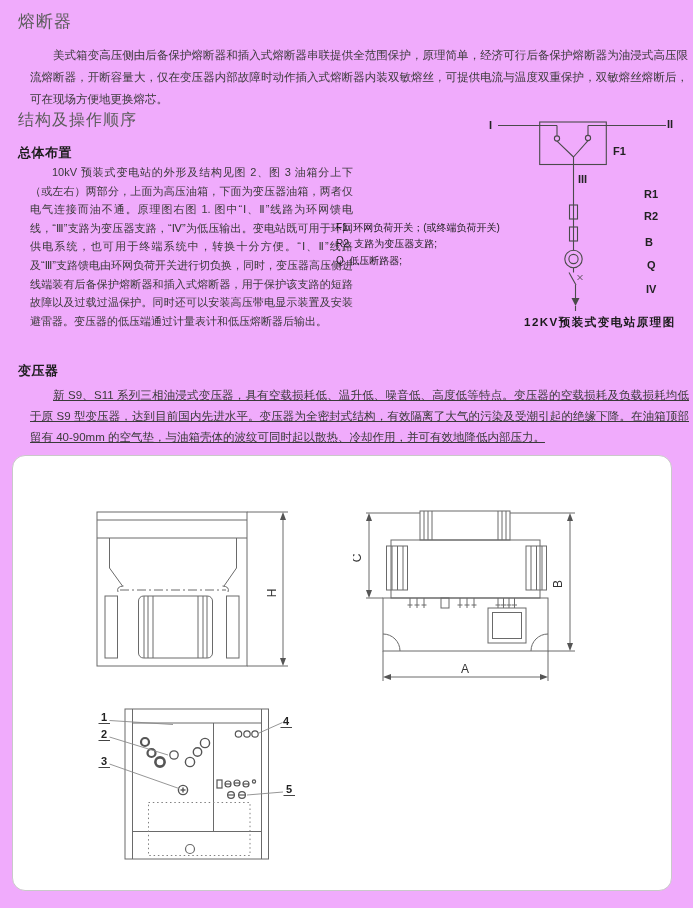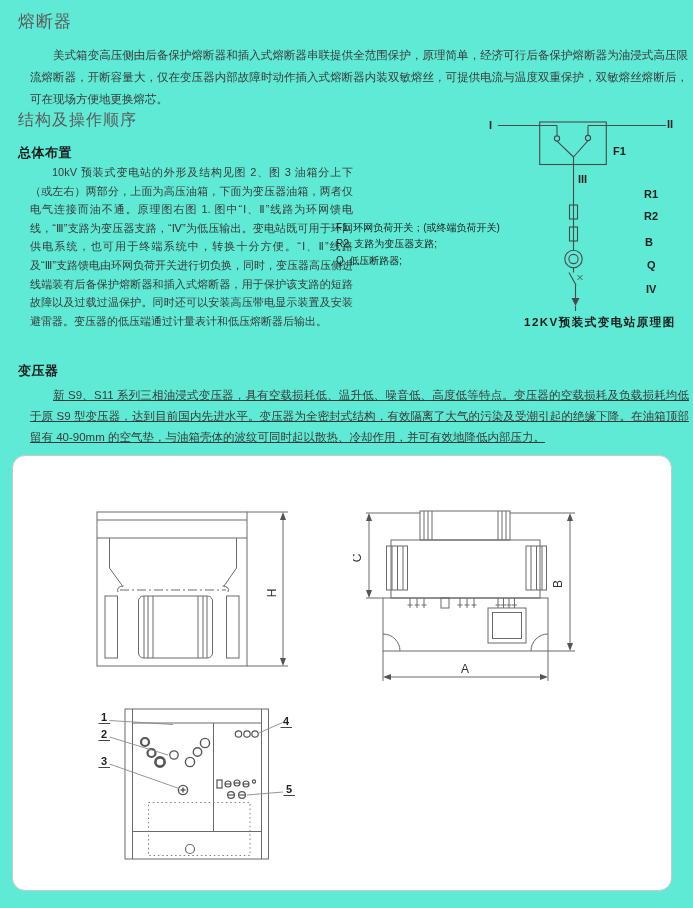--- a/index.html
+++ b/index.html
@@ -1,17 +1,17 @@
 <!DOCTYPE html>
 <html><head>
 <meta charset="utf-8">
 <style>
   html,body{margin:0;padding:0;background:#ffffff;}
   body{font-family:"Liberation Sans","DejaVu Sans",sans-serif;}
-  #page{position:relative;width:693px;height:908px;background:#5eead4;overflow:hidden;color:#343434;}
+  #page{position:relative;width:693px;height:908px;background:#f0abfc;overflow:hidden;color:#343434;}
   .h-gray{position:absolute;color:#5c5c5c;font-weight:400;letter-spacing:1px;}
   .sub-h{position:absolute;color:#1d1d1d;font-size:13px;font-weight:700;letter-spacing:.5px;}
   .para{position:absolute;text-align:justify;text-indent:2em;color:#3a3a3a;margin-left:12px;}
   #fuse-title{left:18px;top:10px;font-size:17px;}
   #fuse-para{left:18px;top:44px;width:658px;font-size:11.5px;line-height:22px;}
   #structure-title{left:18px;top:110px;font-size:16px;}
   #overall-title{left:18px;top:144px;}
   #overall-para{left:18px;top:163px;width:323px;font-size:11px;line-height:18.6px;}
   #schematic-wrap{position:absolute;left:0;top:0;width:693px;height:455px;}
   #legend{position:absolute;left:336px;top:220px;font-size:10px;line-height:16.4px;color:#1c1c1c;}

